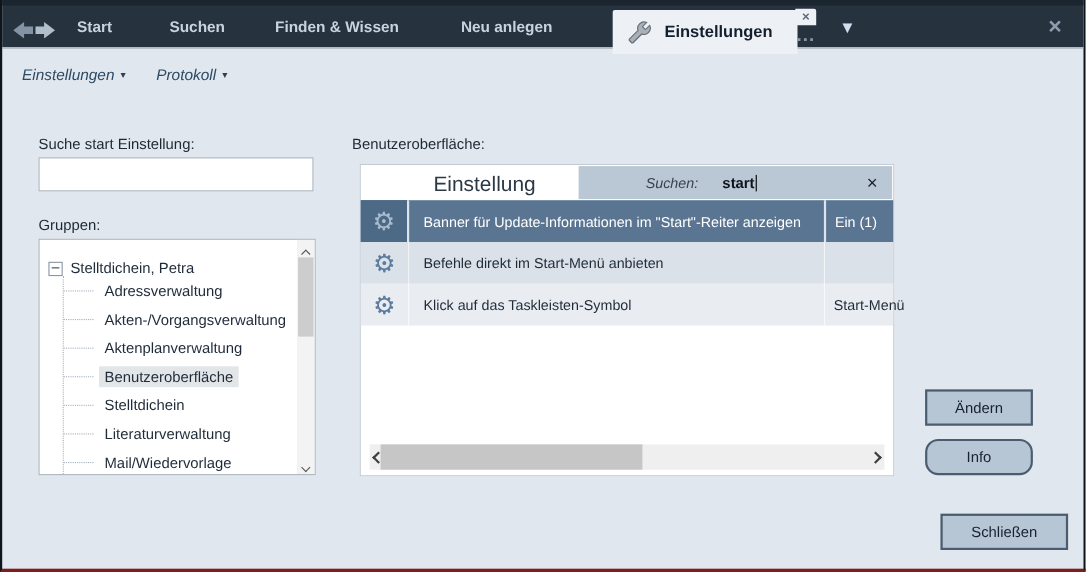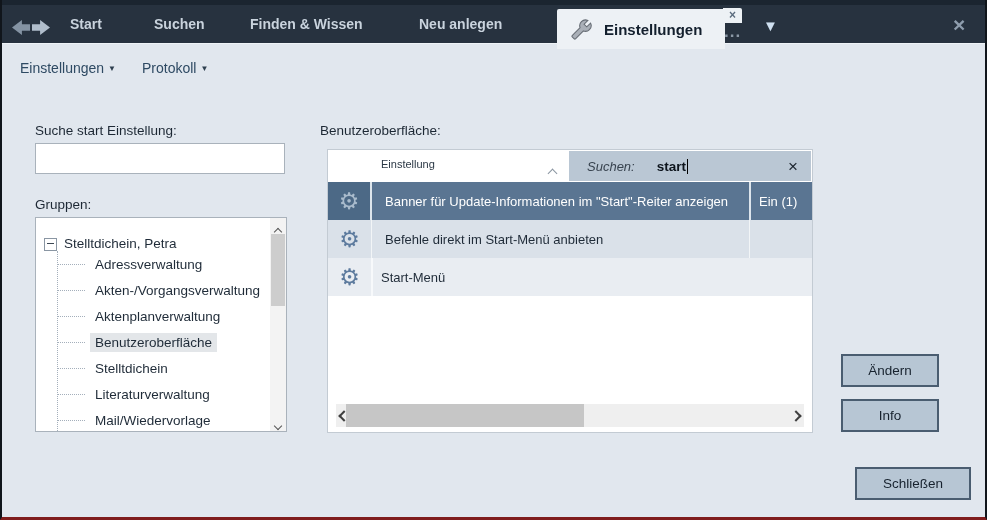--- a/index.html
+++ b/index.html
@@ -28,21 +28,21 @@
     display:flex; align-items:center; padding-left:14px; box-sizing:border-box; gap:12px; }
   .active-tab .label { font-size:15px; font-weight:bold; color:#131f2d; }
   .tab-close-flap { position:absolute; left:721px; top:3px; width:19px; height:15px;
     background:var(--active-tab-bg,#edf1f5); color:#5c6c7e; font-size:12px; font-weight:bold;
     text-align:center; line-height:14px; border-radius:0 2px 0 0; }
   .nav-dots { position:absolute; left:722px; top:17px; color:#8b98a6; font-size:17px; font-weight:bold; letter-spacing:1px; }
   .nav-dropdown { position:absolute; left:761px; top:12px; color:#cfe0f0; font-size:15px; }
   .nav-close { position:absolute; left:951px; top:8px; color:#8e9dad; font-size:21px; font-weight:bold; }
 
   
-  .menubar { position:absolute; left:18px; top:60px; display:flex; gap:26px; }
+  .menubar { position:absolute; left:18px; top:60px; display:flex; gap:26px;font-style:italic; }
   .menu-item { font-size:14px; color:#2e4a63; cursor:default; }
   .menu-caret { font-size:8px; margin-left:4px; vertical-align:2px; color:#2f4050; }
 
   
   .lbl { position:absolute; font-size:13.5px; color:#1d2834; }
   .lbl.search { left:33px; top:123px; }
   .lbl.groups { left:33px; top:197px; }
   .lbl.ui     { left:318px; top:123px; }
   .search-input { position:absolute; left:33px; top:143px; width:250px; height:31px;
     border:1px solid #a9b2bb; background:#fff; box-sizing:border-box; font-size:13px; padding:0 6px;
@@ -65,25 +65,25 @@
   .chev.up { transform:rotate(-135deg); } .chev.down { transform:rotate(45deg); }
   .chev.left { transform:rotate(135deg); } .chev.right { transform:rotate(-45deg); }
   .vscroll .arr { position:absolute; left:0; right:0; height:15px; text-align:center; }
   .vscroll .arr.up { top:3px; } .vscroll .arr.down { bottom:1px; }
   .vscroll .chev { width:5px; height:5px; border-width:1.5px; border-color:#565656; }
 
   
   .settings-table { position:absolute; left:325px; top:149px; width:486px; height:284px;
     background:#fff; border:1px solid #c3cbd3; box-sizing:border-box; }
   .thead { position:relative; height:32px; }
-  .th-label { position:absolute; left:53px; top:8px; font-size:11px; color:#2b3845; }
+  .th-label { position:absolute; left:66px; top:8px; font-size:19px; color:#2b3845; }
   .sort-ind { position:absolute; left:221px; top:13px; }
   .sort-ind .chev { width:6px; height:6px; border-width:1.5px; border-color:#8a95a1; }
   .tsearch { position:absolute; top:1px; right:1px; width:242px; height:30px;
-    background:var(--search-overlay-bg,#bac7d4); display:flex; align-items:center; z-index:3; }
+    background:var(--search-overlay-bg,#bac7d4); display:flex; align-items:center; z-index:3;padding-left:43px; }
   .tsearch .slabel { font-style:italic; font-size:13px; color:#38434f; margin-left:18px; }
   .tsearch .sval { font-size:13.5px; font-weight:bold; color:#0d141c; margin-left:22px; }
   .tsearch .caret { width:1px; height:15px; background:#000; margin-left:1px; }
   .tsearch .sclear { margin-left:auto; margin-right:13px; font-size:17px; color:#1a232d; line-height:1; }
   .trow { display:flex; height:38px; align-items:stretch; font-size:13px; color:#1f2b38; }
   .gearcell { width:44px; flex:none; display:flex; align-items:center; justify-content:center;
     border-right:1px solid rgba(255,255,255,.65); box-sizing:border-box; }
   .gear { font-size:23px; color:var(--gear-icon,#5d7b9e); line-height:1; }
   .textcell { flex:1; display:flex; align-items:center; padding-left:13px; white-space:nowrap; overflow:hidden; }
   .valcell { width:63px; flex:none; display:flex; align-items:center; padding-left:8px;
@@ -98,21 +98,21 @@
   .hscroll .arr { position:absolute; top:0; bottom:0; width:16px; display:flex; align-items:center; justify-content:center; }
   .hscroll .arr.left { left:0; } .hscroll .arr.right { right:0; }
   .hscroll .chev { border-color:#3f3f3f; }
   .hscroll .thumb { position:absolute; left:10px; top:0; bottom:0; width:238px; background:#c6c6c6; }
 
   
   .btn { position:absolute; width:98px; height:33px; background:var(--button-bg,#b7c6d4);
     border:2px solid var(--button-border,#4a5d70); box-sizing:border-box;
     font-size:13.5px; color:#17222e; display:flex; align-items:center; justify-content:center; cursor:default; }
   .btn.aendern { left:839px; top:354px; }
-  .btn.info    { left:839px; top:399px; }
+  .btn.info    { left:839px; top:399px;border-radius:12px; }
   .btn.schliessen { left:853px; top:467px; width:116px; }
 </style>
 </head>
 <body>
 
 <div id="app">
 
   <div class="navbar">
     <span class="nav-arrow back"></span>
     <span class="nav-arrow fwd"></span>
@@ -207,20 +207,21 @@
       <div class="gearcell">
           <span class="gear">⚙</span>
         </div>
       <div class="textcell">Befehle direkt im Start-Menü anbieten</div>
       <div class="valcell"></div>
     </div>
     <div class="trow r2">
       <div class="gearcell">
           <span class="gear">⚙</span>
         </div>
+      <div class="textcell">Klick auf das Taskleisten-Symbol</div>
       <div class="valcell">Start-Menü</div>
     </div>
 
     <div class="hscroll">
       <span class="arr left">
           <span class="chev left"></span>
         </span>
       <span class="thumb"></span>
       <span class="arr right">
           <span class="chev right"></span>

